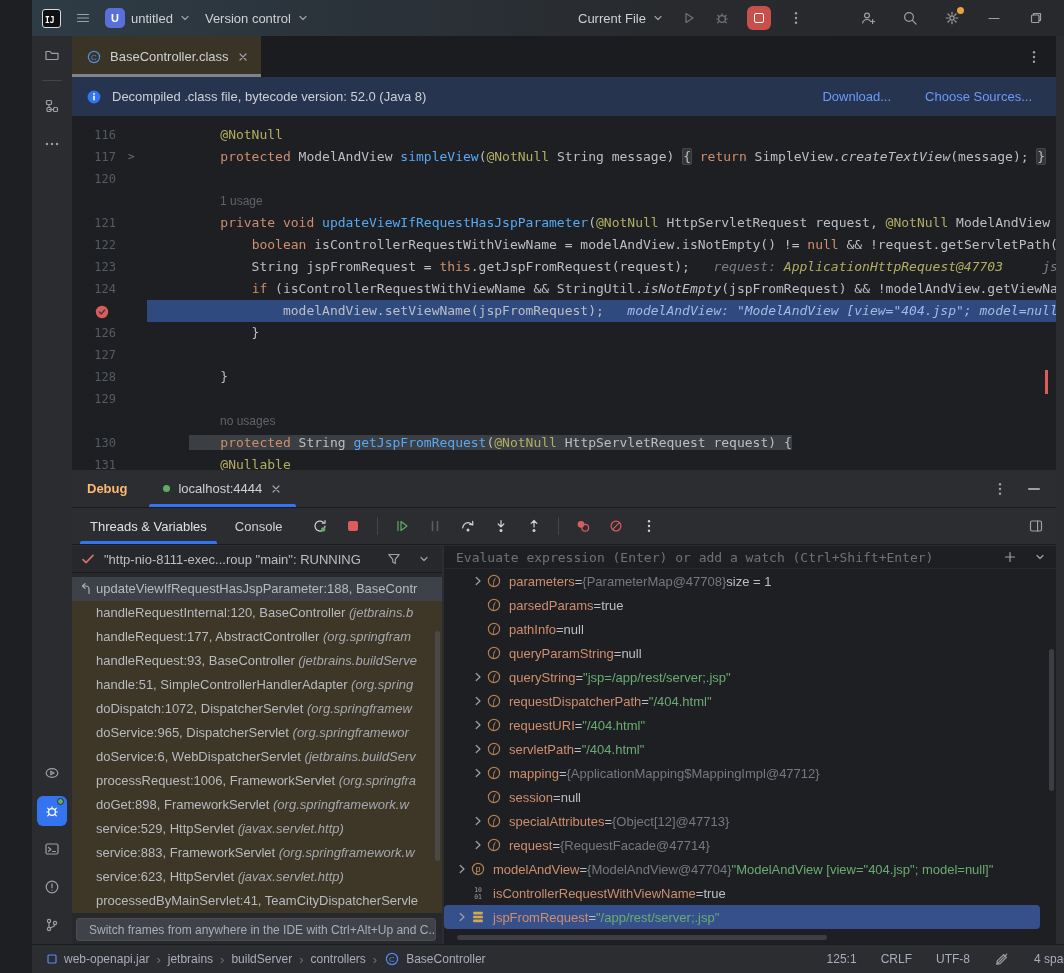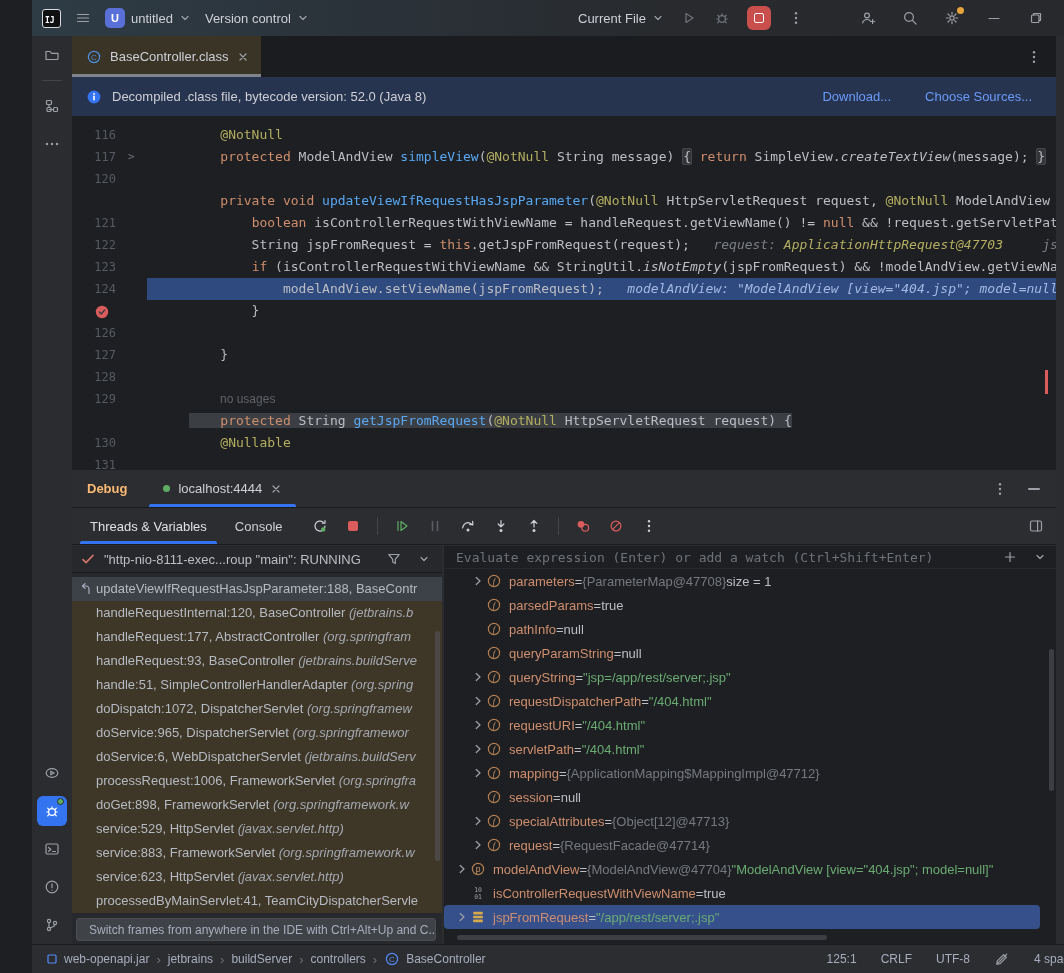--- a/index.html
+++ b/index.html
@@ -402,22 +402,23 @@
           <span class="num">130</span>
         </div>
         <div class="grow">
           <span class="num">131</span>
         </div>
       </div>
     <div class="code-area" id="code">
         <div class="crow "><span class="c-ann">    @NotNull</span></div>
         <div class="crow "><span class="c-text">    </span><span class="c-kw">protected </span><span class="c-text">ModelAndView </span><span class="c-method">simpleView</span><span class="c-text">(</span><span class="c-ann">@NotNull</span><span class="c-text"> String message) </span><span class="c-fold">{</span><span class="c-text"> </span><span class="c-kw">return </span><span class="c-text">SimpleView.</span><span class="c-static">createTextView</span><span class="c-text">(message); </span><span class="c-fold">}</span></div>
         <div class="crow "></div>
+        <div class="crow"><span class="inlay">1 usage</span></div>
         <div class="crow "><span class="c-text">    </span><span class="c-kw">private void </span><span class="c-method">updateViewIfRequestHasJspParameter</span><span class="c-text">(</span><span class="c-ann">@NotNull</span><span class="c-text"> HttpServletRequest request, </span><span class="c-ann">@NotNull</span><span class="c-text"> ModelAndView mod</span></div>
-        <div class="crow "><span class="c-text">        </span><span class="c-kw">boolean </span><span class="c-text">isControllerRequestWithViewName = handleRequest.getViewName() != </span><span class="c-kw">null</span><span class="c-text"> &amp;&amp; !request.getServletPath()</span></div>
+        <div class="crow "><span class="c-text">        </span><span class="c-kw">boolean </span><span class="c-text">isControllerRequestWithViewName = modelAndView.isNotEmpty() != </span><span class="c-kw">null</span><span class="c-text"> &amp;&amp; !request.getServletPath()</span></div>
         <div class="crow "><span class="c-text">        String jspFromRequest = </span><span class="c-kw">this</span><span class="c-text">.getJspFromRequest(request);</span><span class="c-hintlbl">   request: </span><span class="c-hintval">ApplicationHttpRequest@47703</span><span class="c-hintlbl">     jspFro</span></div>
         <div class="crow "><span class="c-text">        </span><span class="c-kw">if </span><span class="c-text">(isControllerRequestWithViewName &amp;&amp; StringUtil.</span><span class="c-static">isNotEmpty</span><span class="c-text">(jspFromRequest) &amp;&amp; !modelAndView.getViewName(</span></div>
         <div class="crow exec"><span class="c-text">            modelAndView.setViewName(jspFromRequest);</span><span class="c-hintexec">   modelAndView: "ModelAndView [view="404.jsp"; model=null]"</span></div>
         <div class="crow "><span class="c-text">        }</span></div>
         <div class="crow "></div>
         <div class="crow "><span class="c-text">    }</span></div>
         <div class="crow "></div>
         <div class="crow"><span class="inlay">no usages</span></div>
         <div class="crow "><span class="hlbg"><span class="c-text">    </span><span class="c-kw">protected </span><span class="c-text">String </span><span class="c-method">getJspFromRequest</span><span class="c-text">(</span><span class="c-ann">@NotNull</span><span class="c-text"> HttpServletRequest request) {</span></span></div>
         <div class="crow "><span class="c-ann">    @Nullable</span></div>

